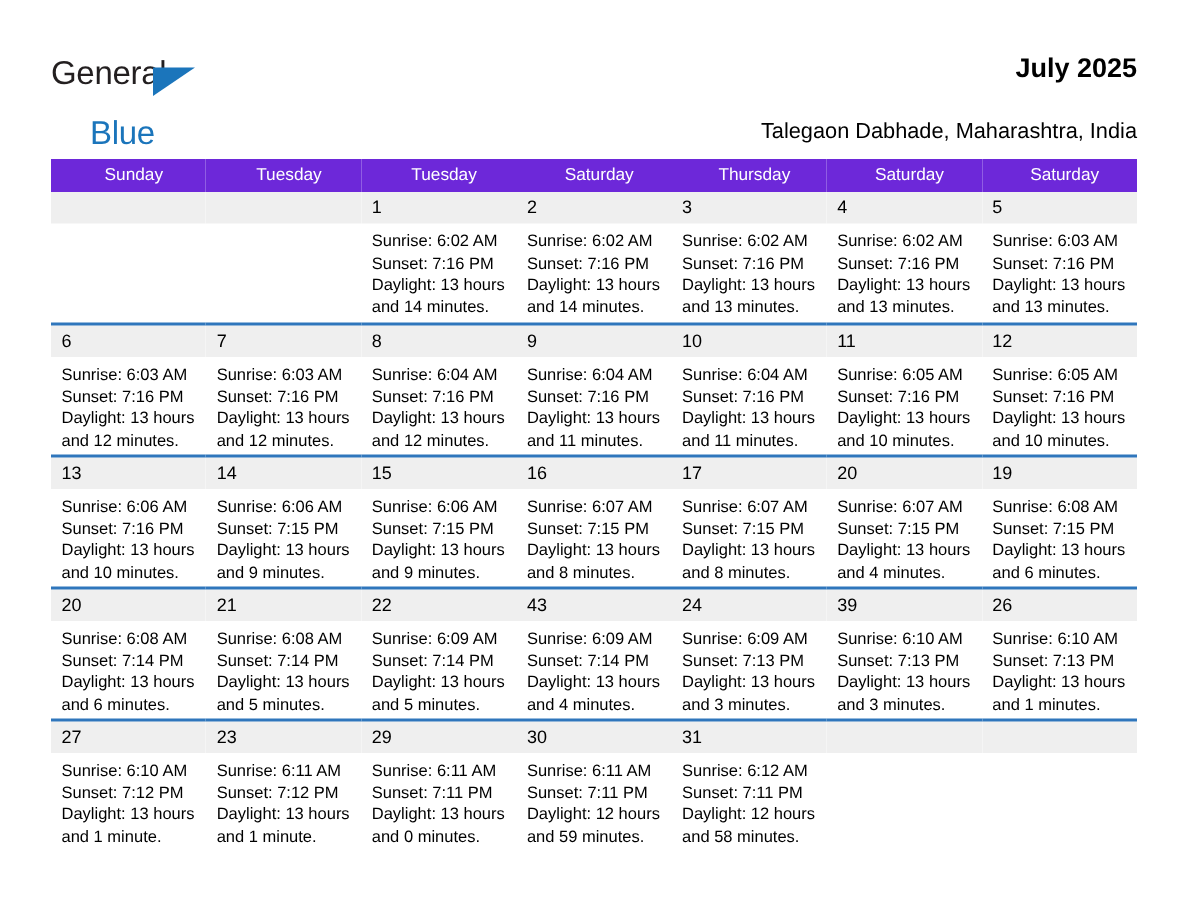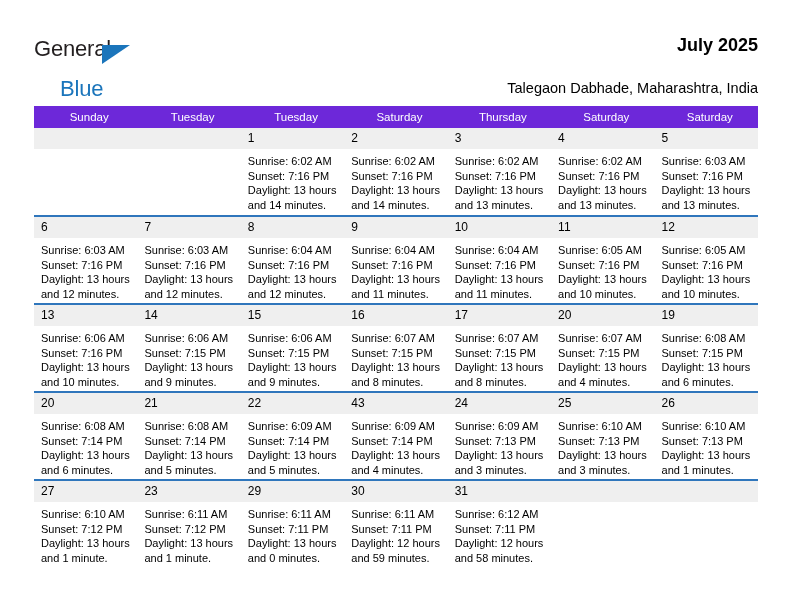--- a/index.html
+++ b/index.html
@@ -400,21 +400,21 @@
           <td>
             <span class="daynum">24</span>
             <div class="details">
               <div>Sunrise: 6:09 AM</div>
               <div>Sunset: 7:13 PM</div>
               <div>Daylight: 13 hours</div>
               <div>and 3 minutes.</div>
             </div>
           </td>
           <td>
-            <span class="daynum">25</span>
+            <span class="daynum">39</span>
             <div class="details">
               <div>Sunrise: 6:10 AM</div>
               <div>Sunset: 7:13 PM</div>
               <div>Daylight: 13 hours</div>
               <div>and 3 minutes.</div>
             </div>
           </td>
           <td>
             <span class="daynum">26</span>
             <div class="details">

